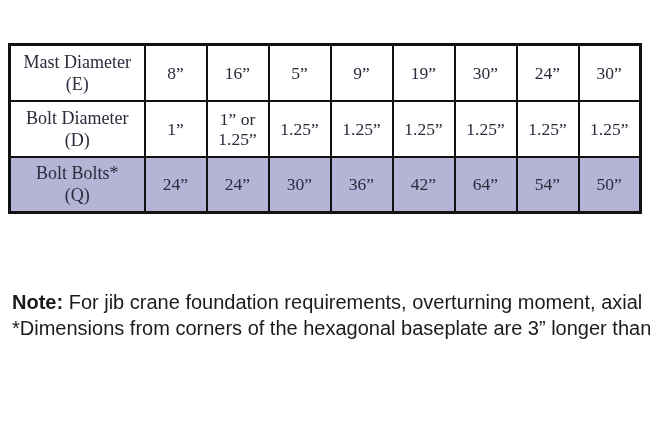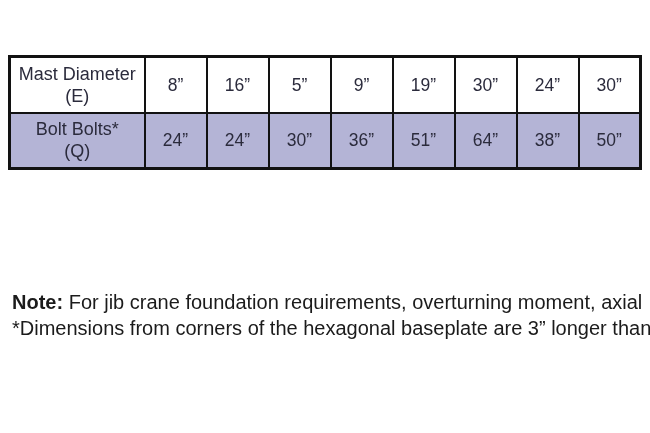--- a/index.html
+++ b/index.html
@@ -15,26 +15,27 @@
     font-family:"Liberation Sans", sans-serif;
     overflow:hidden;
   }
   .page{
     position:relative;
     width:650px;height:433px;
     background:#ffffff;
   }
   table.spec{
     position:absolute;
-    left:8px; top:55px;
+    left:8px; top:43px;
     width:633px;
     border-collapse:collapse;
     table-layout:fixed;
     border:3px solid var(--border);
     color:var(--tabletext);
+    font-family:Liberation Serif, serif;
   }
   table.spec th, table.spec td{
     border:2px solid var(--border);
     text-align:center;
     vertical-align:middle;
     padding:0 2px;
     background:#ffffff;
     font-weight:normal;
   }
   table.spec tr{height:56px;}
@@ -77,32 +78,46 @@
         </th>
         <td class="val">8”</td>
         <td class="val">16”</td>
         <td class="val">5”</td>
         <td class="val">9”</td>
         <td class="val">19”</td>
         <td class="val">30”</td>
         <td class="val">24”</td>
         <td class="val">30”</td>
       </tr>
+      <tr>
+        <th>
+          <div class="rowlabel">Bolt Diameter</div>
+          <div class="rowlabel">(D)</div>
+        </th>
+        <td class="val">1”</td>
+        <td class="val">1” or 1.25”</td>
+        <td class="val">1.25”</td>
+        <td class="val">1.25”</td>
+        <td class="val">1.25”</td>
+        <td class="val">1.25”</td>
+        <td class="val">1.25”</td>
+        <td class="val">1.25”</td>
+      </tr>
       <tr class="shaded">
         <th>
           <div class="rowlabel">Bolt Bolts*</div>
           <div class="rowlabel">(Q)</div>
         </th>
         <td class="val">24”</td>
         <td class="val">24”</td>
         <td class="val">30”</td>
         <td class="val">36”</td>
-        <td class="val">51”</td>
+        <td class="val">42”</td>
         <td class="val">64”</td>
-        <td class="val">38”</td>
+        <td class="val">54”</td>
         <td class="val">50”</td>
       </tr>
     </tbody>
   </table>
 
   <div class="note">
     <div class="note-line"><span class="b">Note:</span><span> For jib crane foundation requirements, overturning moment, axial</span></div>
     <div class="note-line">*Dimensions from corners of the hexagonal baseplate are 3” longer than</div>
   </div>
 

